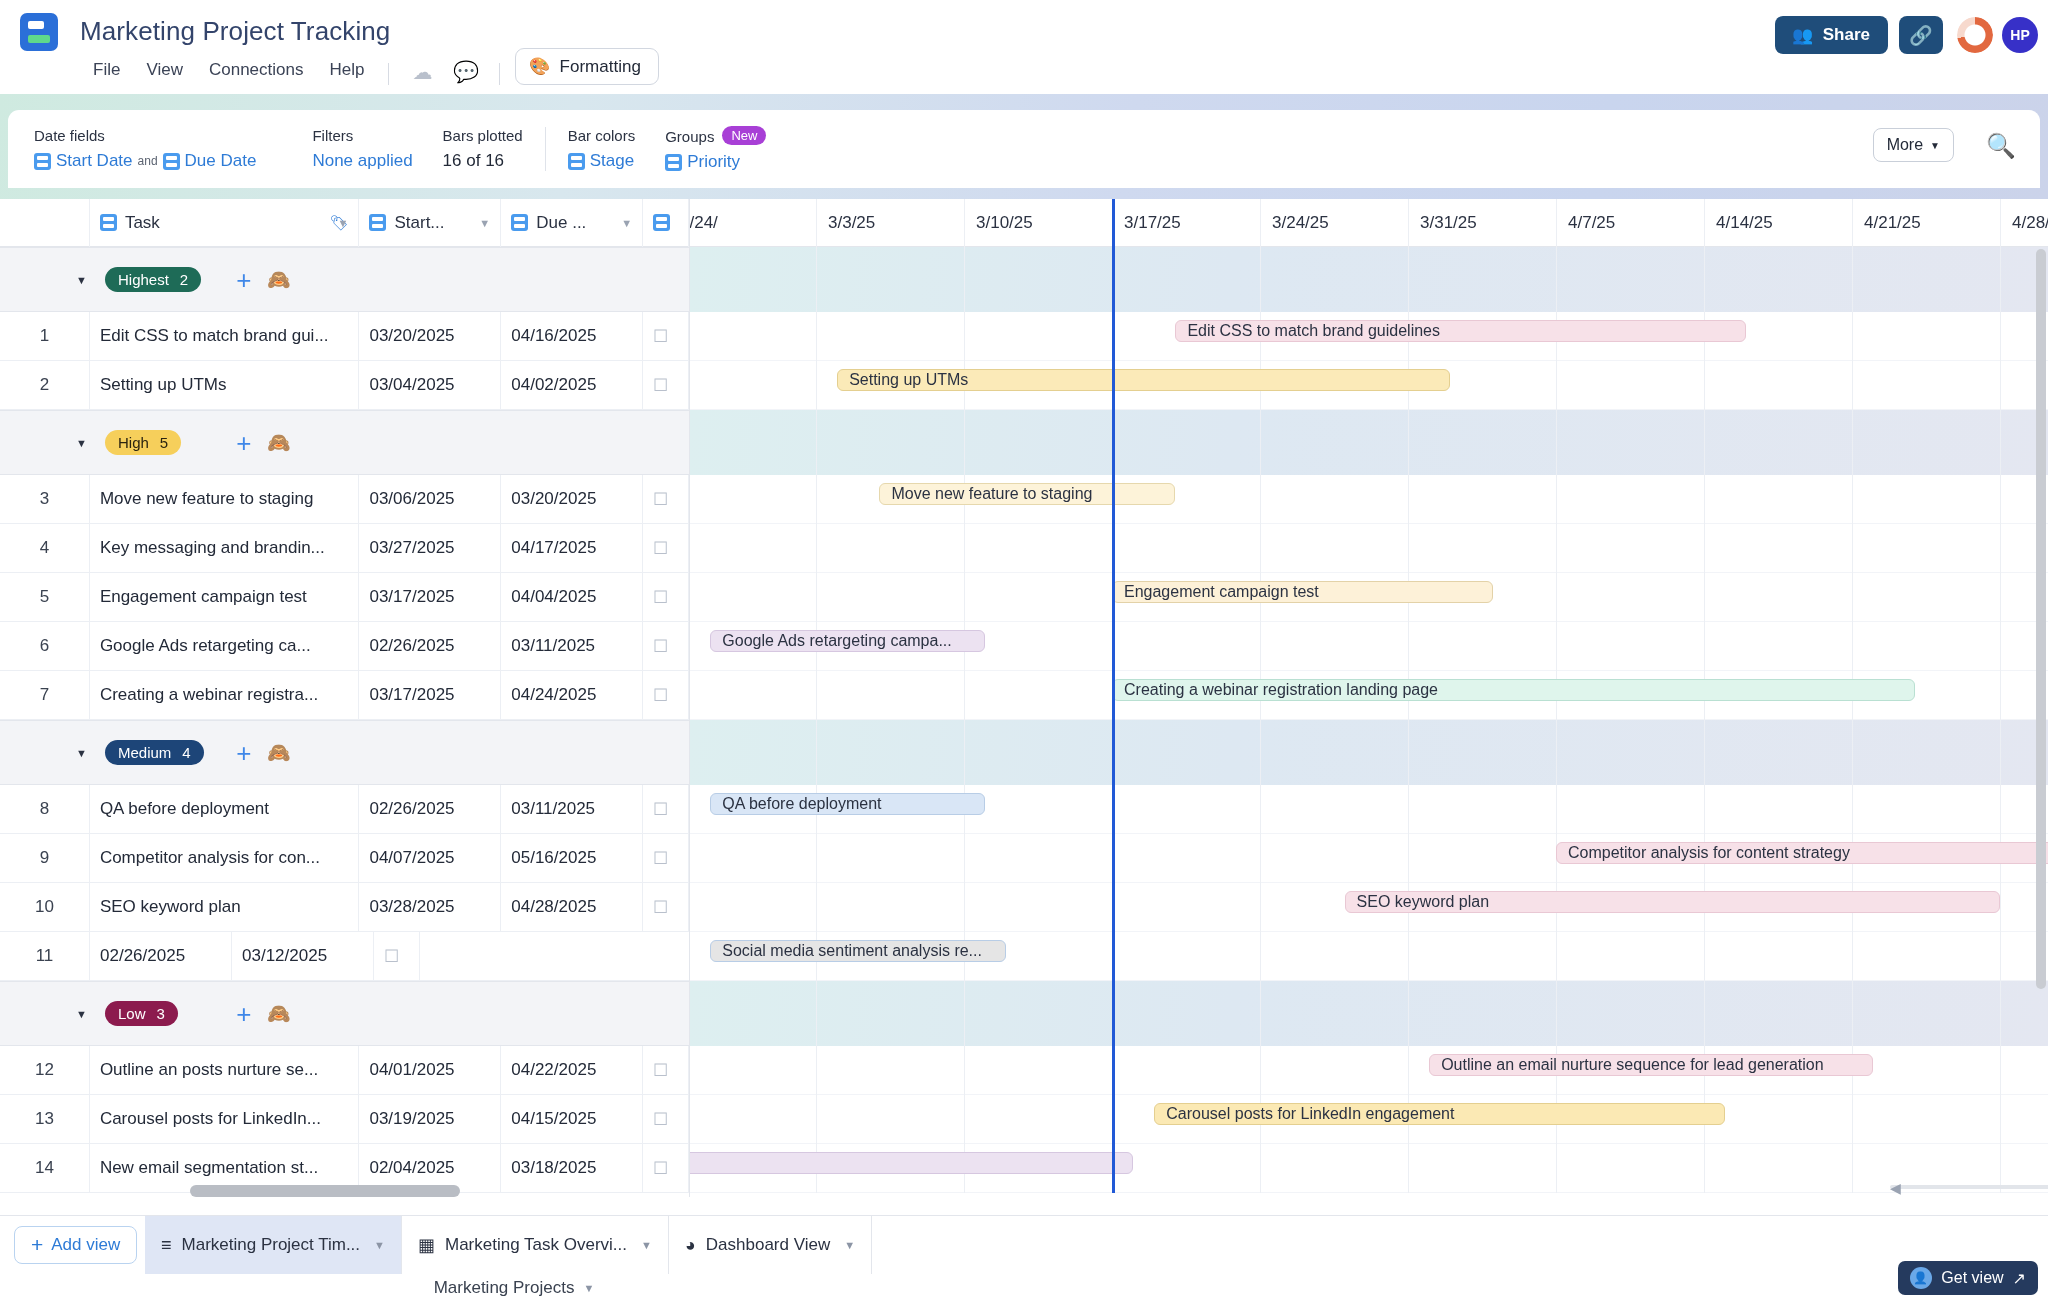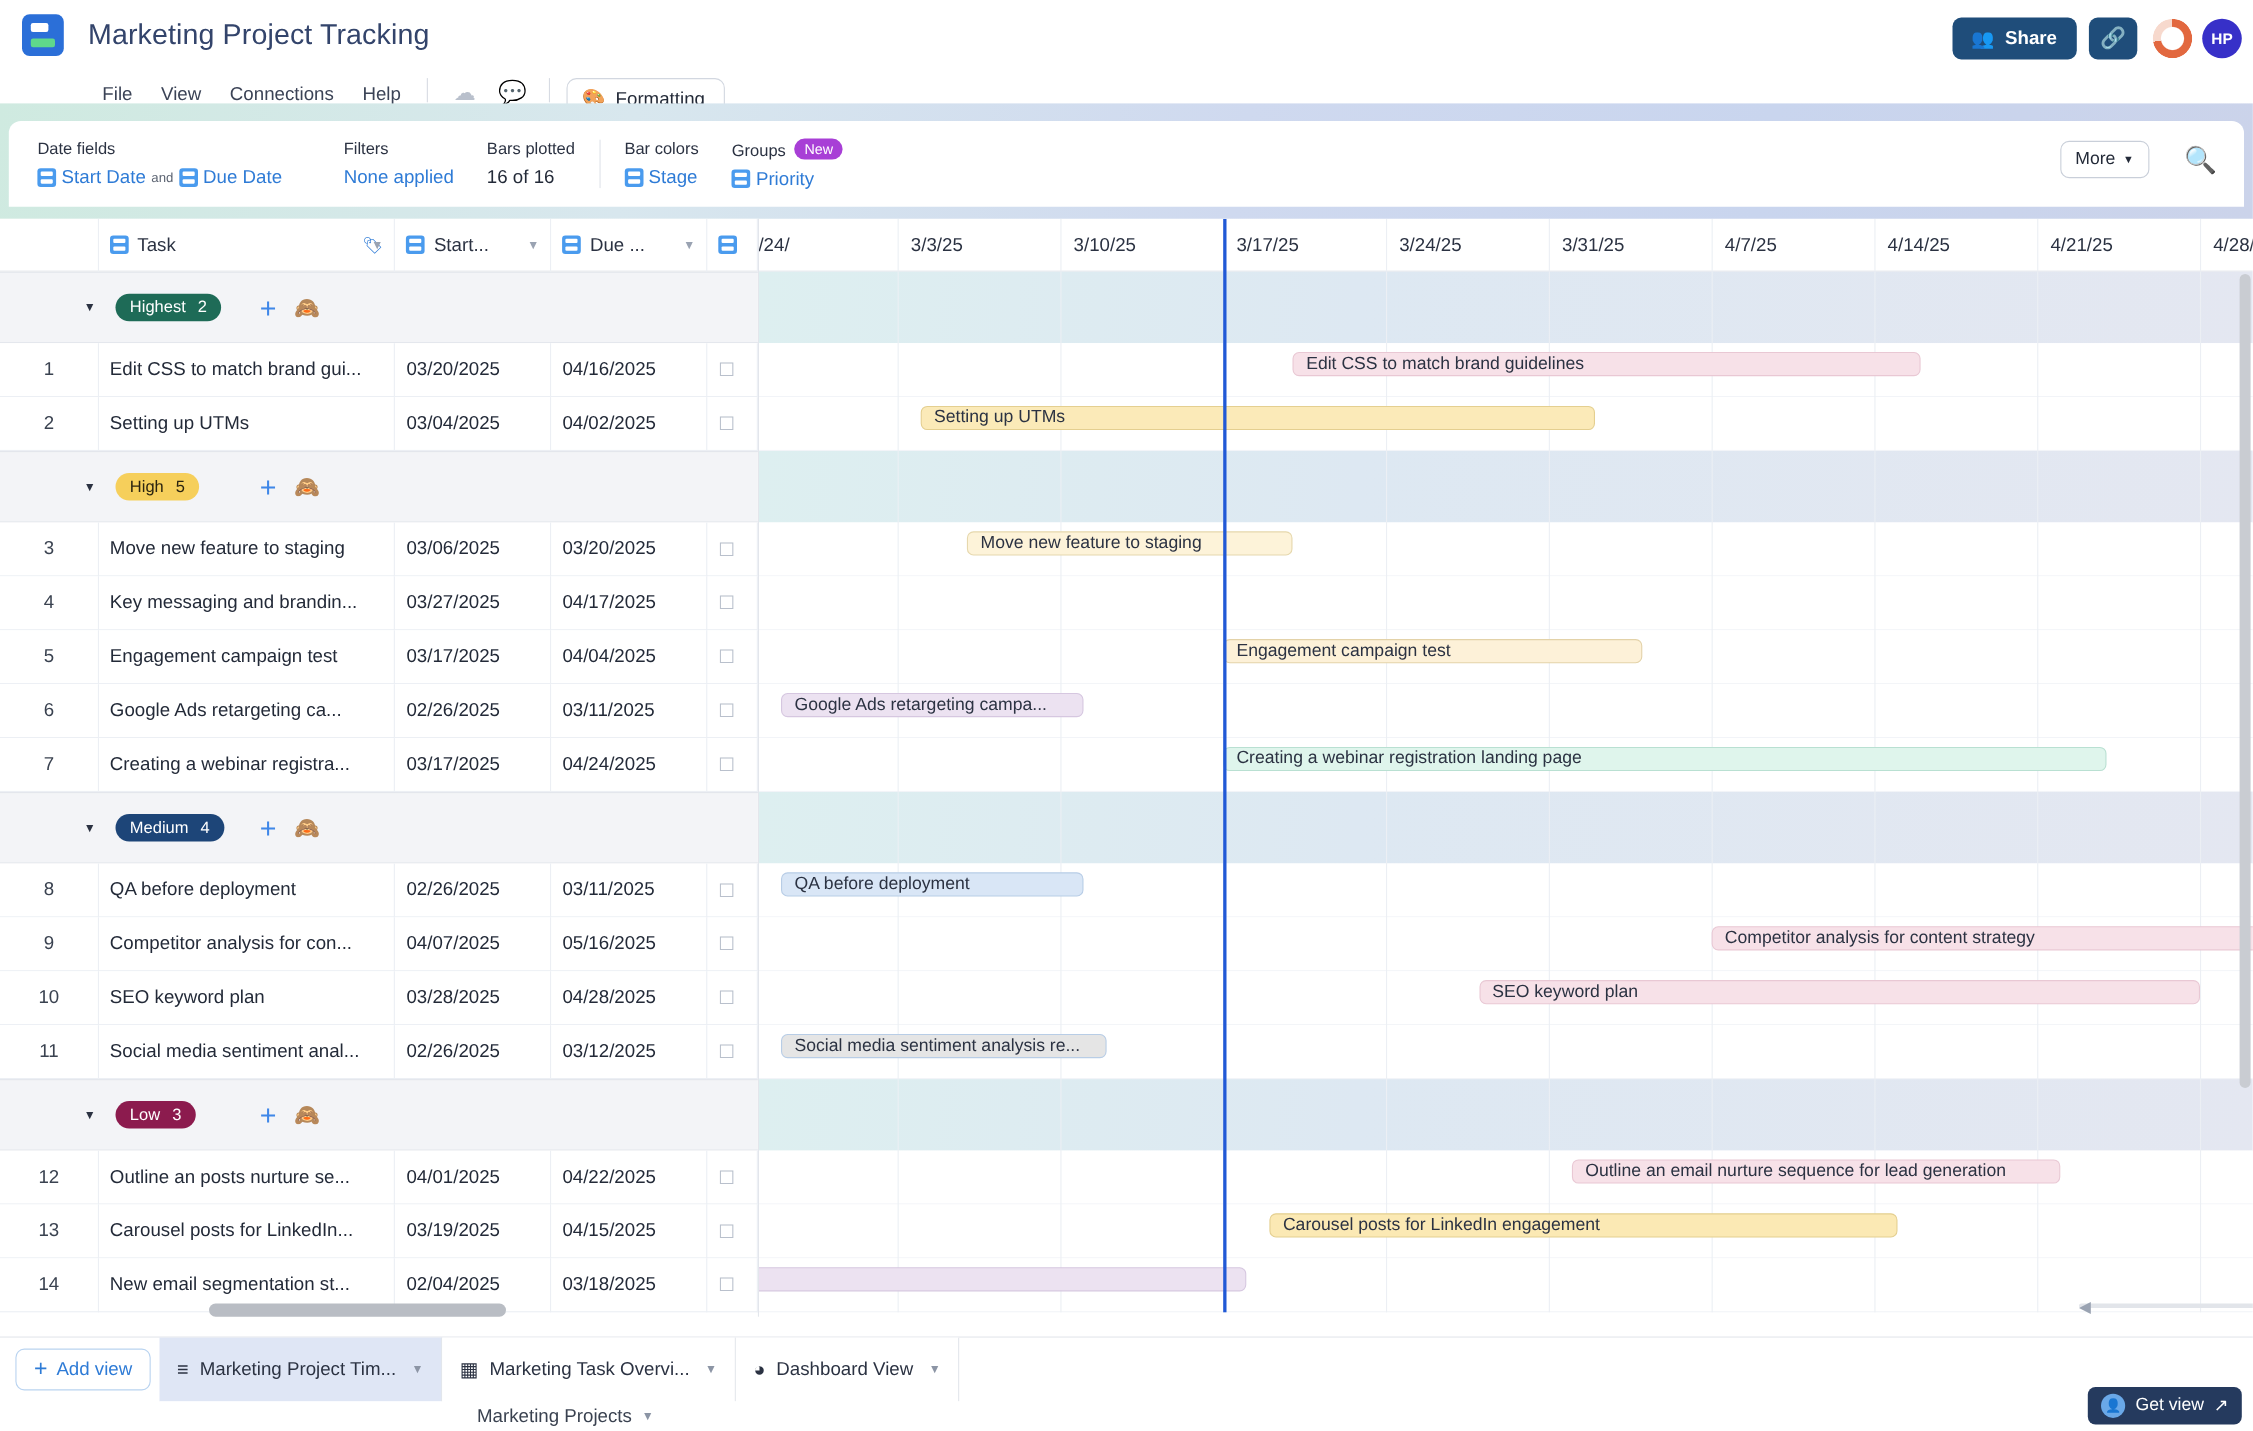--- a/index.html
+++ b/index.html
@@ -18,21 +18,21 @@
     position: absolute; left: 20px; top: 13px;
     width: 38px; height: 38px; border-radius: 7px; background: #2b6fd8;
   }
   .logo i { position: absolute; display: block; border-radius: 2px; }
   .logo i.a { left: 8px; top: 8px; width: 16px; height: 8px; background: #fff; }
   .logo i.b { left: 8px; top: 22px; width: 22px; height: 8px; background: #5fd98b; }
   .app-title {
     position: absolute; left: 80px; top: 16px;
     font-size: 26px; color: #33446b; letter-spacing: .1px;
   }
-  .menurow { position: absolute; left: 80px; top: 71px; display: flex; align-items: flex-start; gap: 0; }
+  .menurow { position: absolute; left: 80px; top: 48px; display: flex; align-items: flex-end; gap: 0; }
   .menu-item {
     font-size: 17px; color: #3b4356; padding: 5px 13px; border-radius: 5px; cursor: pointer;
   }
   .msep { width: 1px; height: 22px; background: #d7dbe3; margin: 0 11px; }
   .ic-round {
     width: 26px; height: 26px; border-radius: 50%;
     display: flex; align-items: center; justify-content: center;
     margin: 0 9px; cursor: pointer;
   }
   .ic-cloud { color: #b9c0cc; font-size: 20px; }
@@ -459,21 +459,20 @@
         </div>
         <div class="trow">
           <div class="cell num">10</div>
           <div class="cell task">SEO keyword plan</div>
           <div class="cell date">03/28/2025</div>
           <div class="cell date">04/28/2025</div>
           <div class="cell tail">☐</div>
         </div>
         <div class="trow">
           <div class="cell num">11</div>
-          <div class="cell task">Social media sentiment anal...</div>
           <div class="cell date">02/26/2025</div>
           <div class="cell date">03/12/2025</div>
           <div class="cell tail">☐</div>
         </div>
         <div class="grp-row">
           <div class="grp-caret">▼</div>
           <div class="chip" style="background:#8c1b4e;color:#ffffff">
             <span>Low</span>
             <span>3</span>
           </div>

